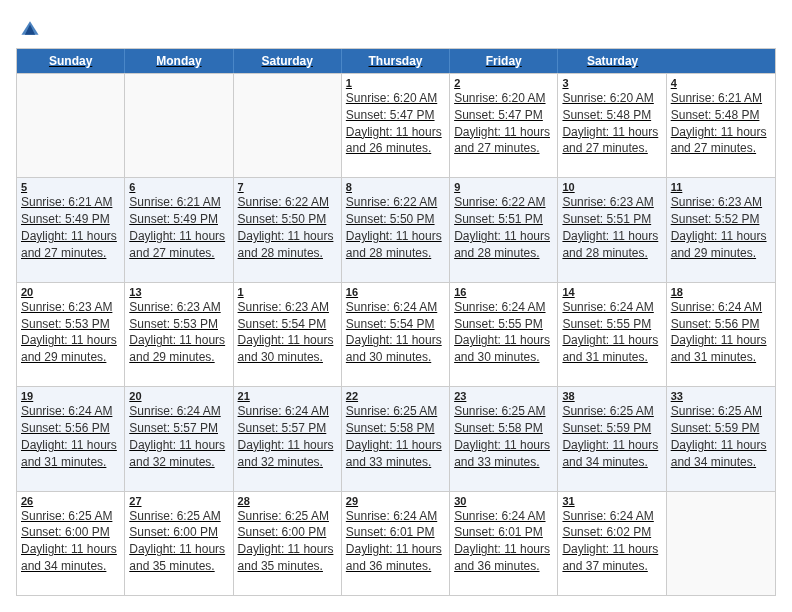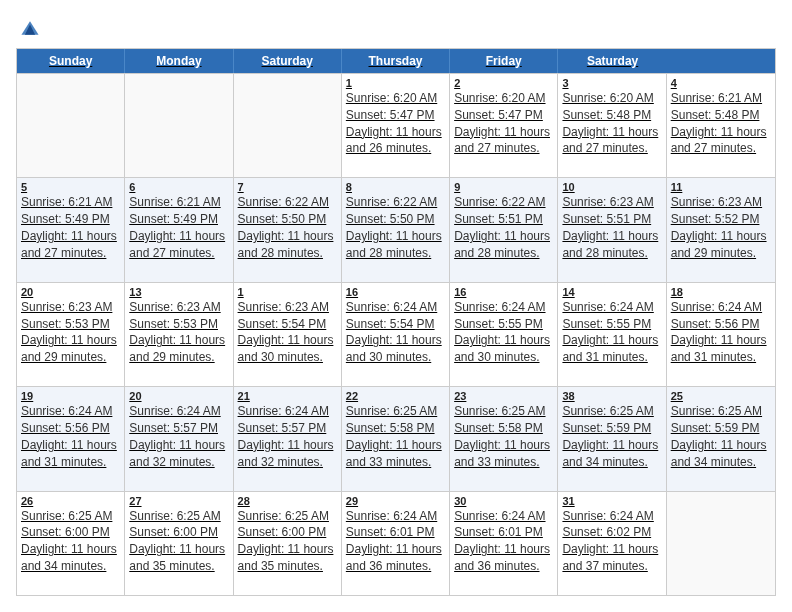--- a/index.html
+++ b/index.html
@@ -310,21 +310,21 @@
 and 33 minutes.</div>
           </div>
           <div class="day-cell alt-row">
             <div class="day-number">38</div>
             <div class="day-info" style="white-space: pre-line;">Sunrise: 6:25 AM
 Sunset: 5:59 PM
 Daylight: 11 hours
 and 34 minutes.</div>
           </div>
           <div class="day-cell alt-row">
-            <div class="day-number">25</div>
+            <div class="day-number">33</div>
             <div class="day-info" style="white-space: pre-line;">Sunrise: 6:25 AM
 Sunset: 5:59 PM
 Daylight: 11 hours
 and 34 minutes.</div>
           </div>
         </div>
         <div class="week-row">
           <div class="day-cell">
             <div class="day-number">26</div>
             <div class="day-info" style="white-space: pre-line;">Sunrise: 6:25 AM

